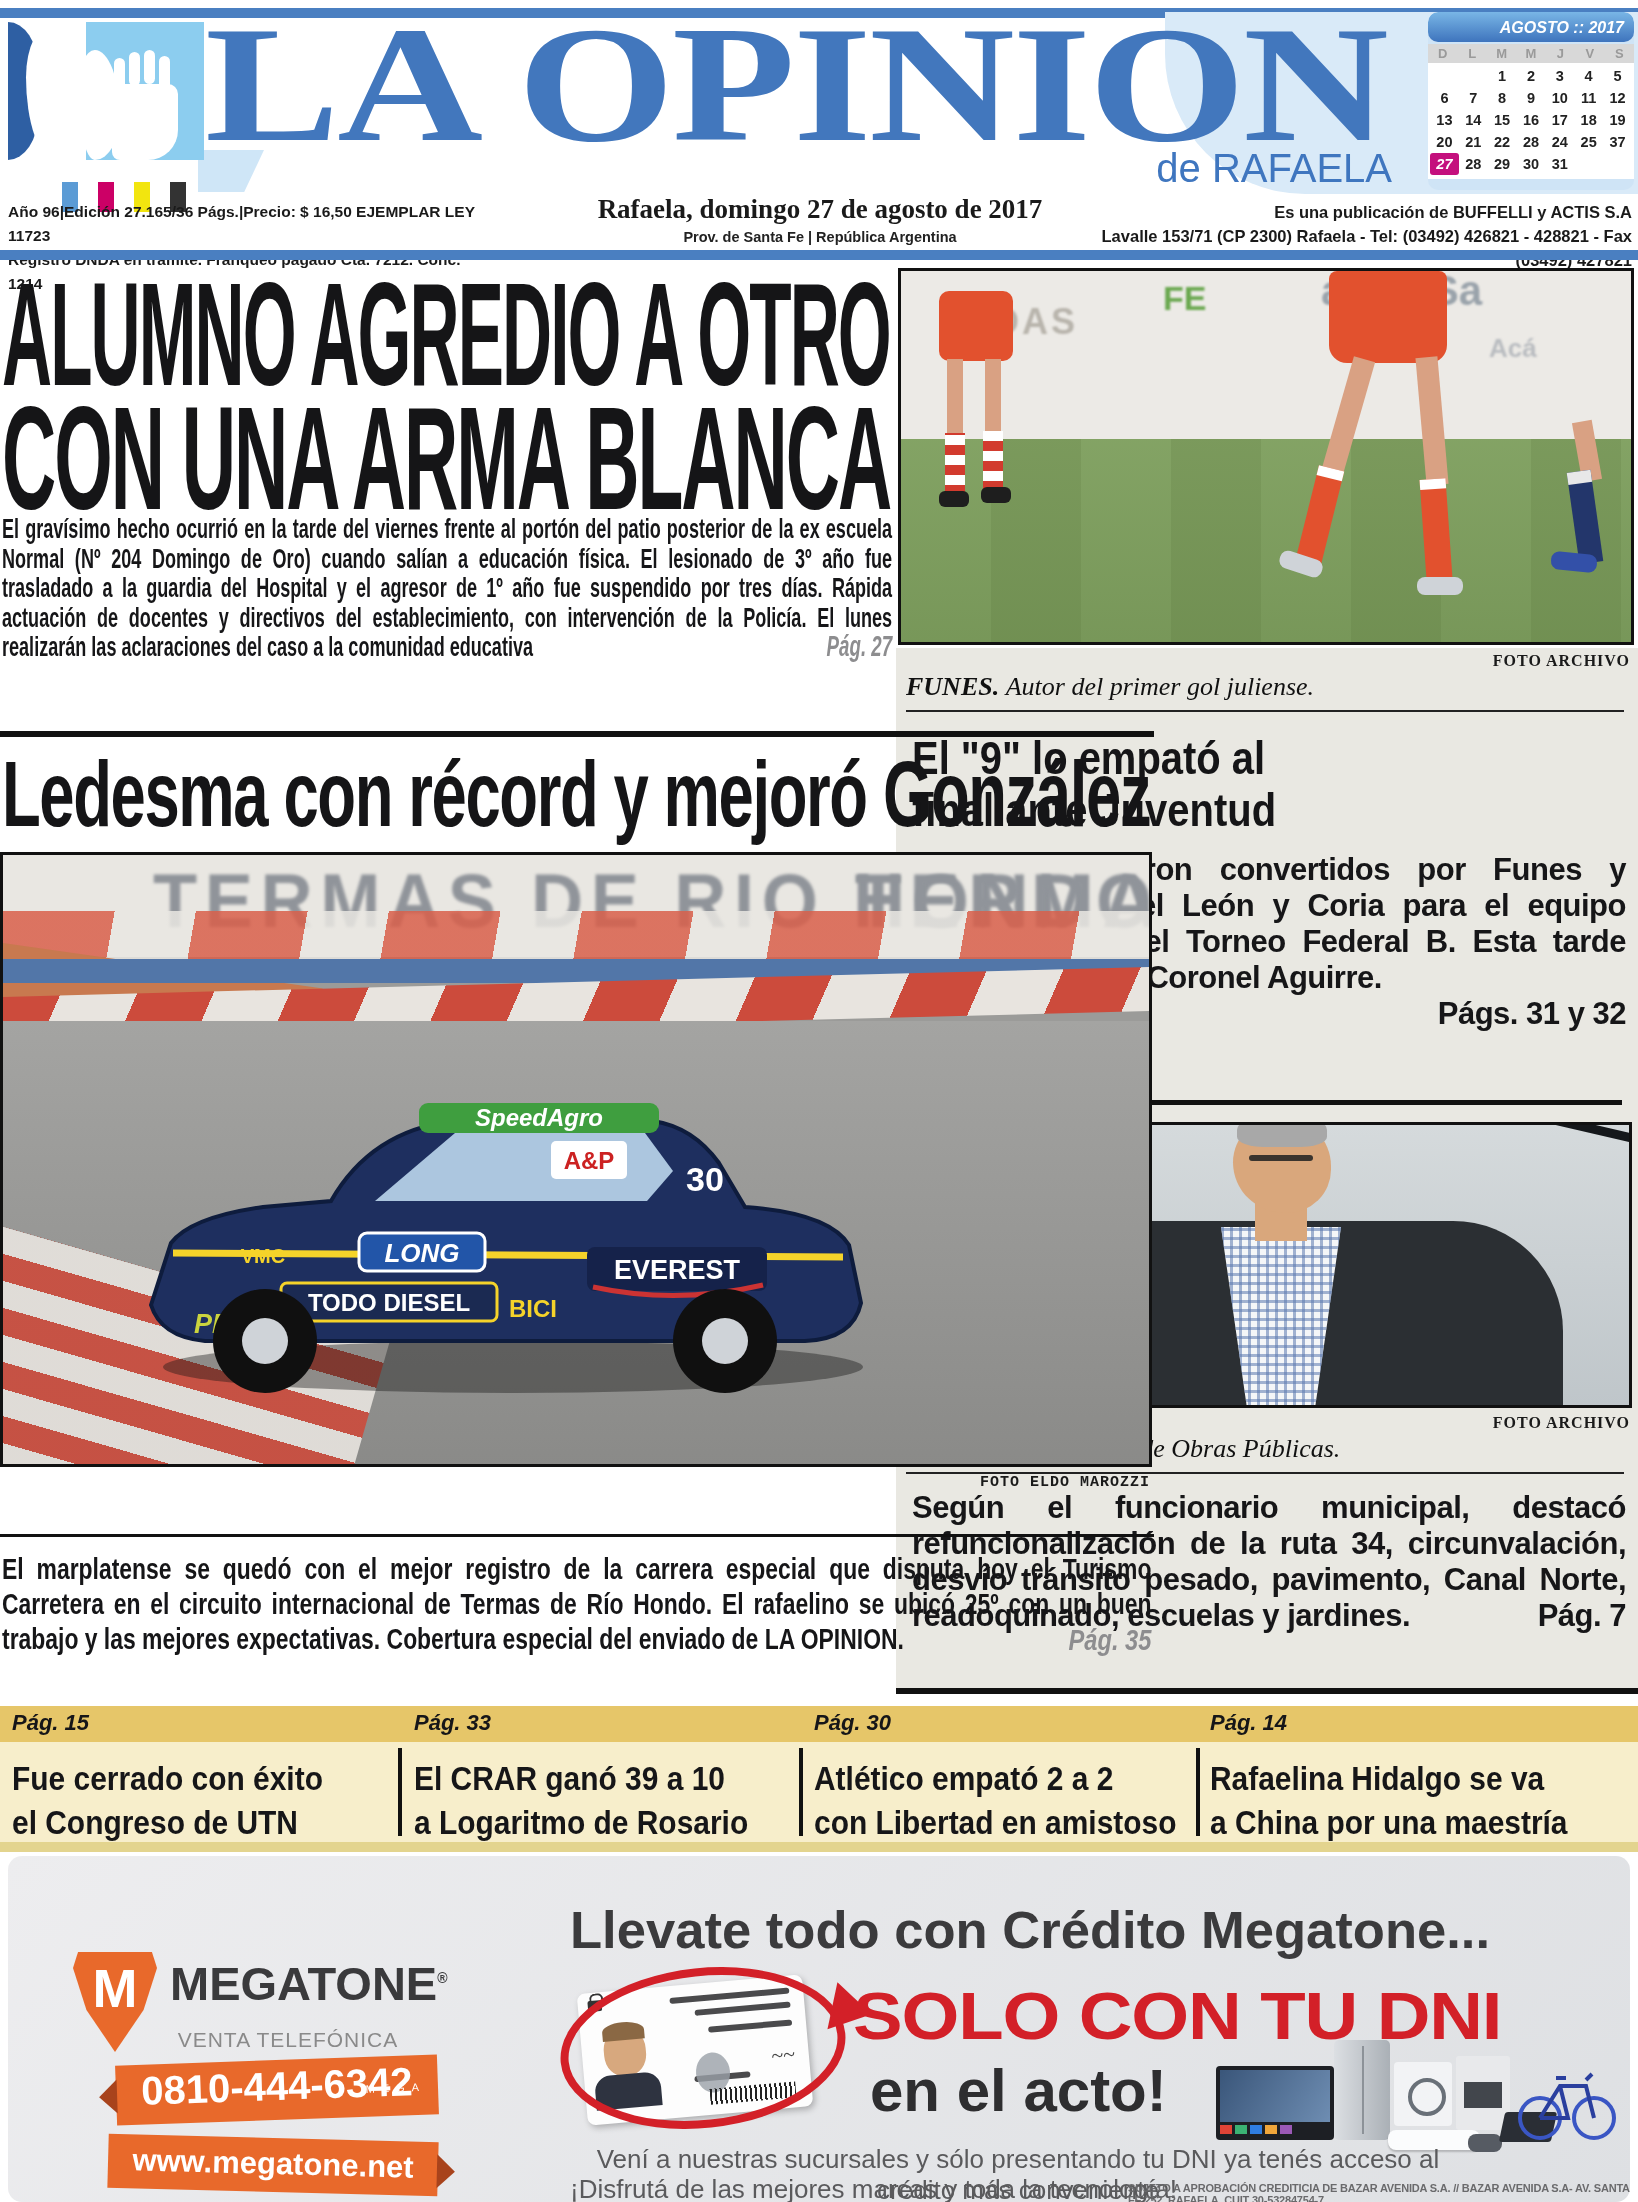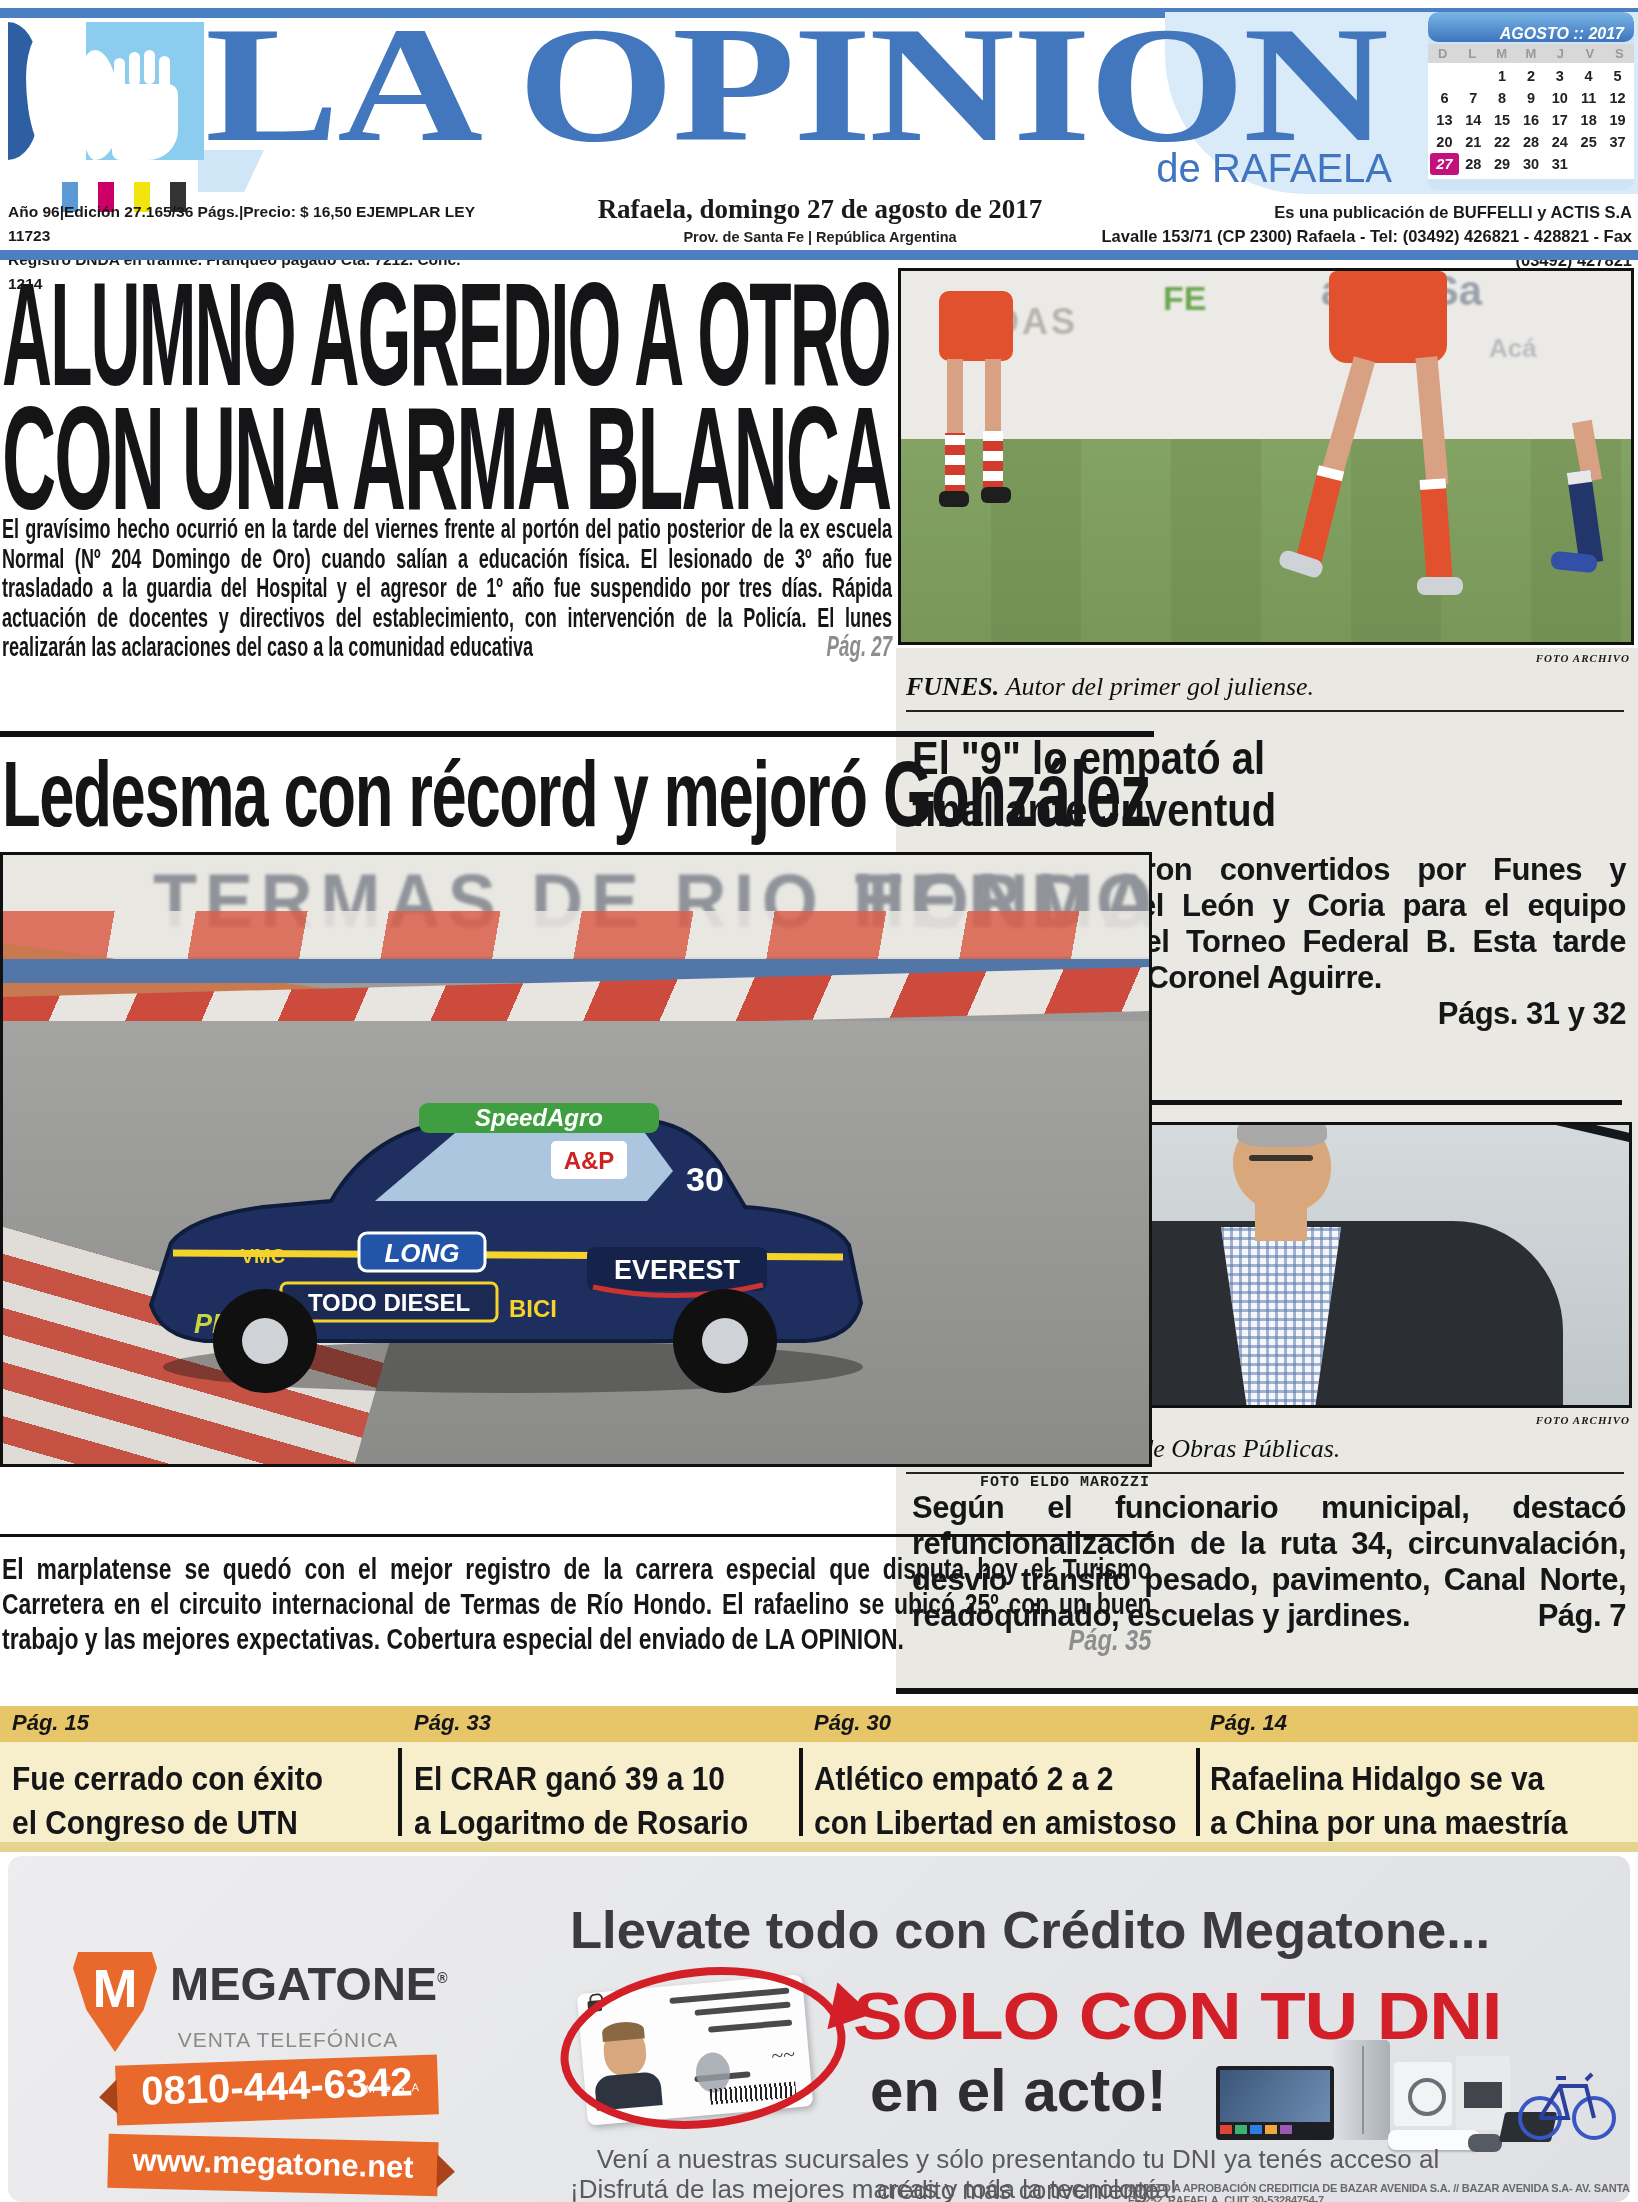--- a/index.html
+++ b/index.html
@@ -30,21 +30,21 @@
   .cmyk span { display:inline-block; width:16px; height:30px; margin-right:20px; }
   .paper-title { position:absolute; left:205px; top:2px; font-family:"Liberation Serif", serif;
                  font-weight:bold; font-size:165px; line-height:1; color:#4277bd; white-space:nowrap;
                  display:inline-block; transform-origin:0 0; letter-spacing:-2px; }
   .paper-sub { position:absolute; left:1080px; top:146px; width:312px; text-align:right;
                font-size:40px; color:#3f76bf; }
   .calendar { position:absolute; left:1428px; top:12px; width:206px; height:178px;
               background:#cfe4f6; border-radius:10px; overflow:hidden; }
   .cal-head { height:30px; background:linear-gradient(#79b6e6,#3e74bd); border-radius:10px;
               color:#fff; font-weight:bold; font-style:italic; font-size:16px;
-              text-align:right; padding:13px 10px 0 0; }
+              text-align:right; padding:7px 10px 0 0; }
   .cal-hrow { display:flex; background:#d8d8d8; margin-top:2px; }
   .cal-hrow span { flex:1; text-align:center; font-size:13px; font-weight:bold; color:#9a9a9a; padding:2px 0; }
   .cal-grid { display:flex; flex-wrap:wrap; background:#fff; padding:2px 2px 4px 2px; }
   .cal-grid span { width:14.28%; text-align:center; font-size:14.5px; font-weight:bold;
                    color:#222; line-height:22px; }
   .cal-grid span.cal-today { background:#c4107d; color:#fff; border-radius:3px; font-style:italic; }
   .info-left { position:absolute; left:8px; top:200px; width:480px; font-size:15.5px;
                font-weight:bold; line-height:24px; }
   .info-center { position:absolute; left:500px; top:194px; width:640px; text-align:center; }
   .date-main { font-family:"Liberation Serif", serif; font-weight:bold; font-size:27px; }
@@ -124,21 +124,21 @@
   .car-road { position:absolute; left:0; top:166px; width:100%; height:449px;
               background:linear-gradient(#a4a4a2,#8a8a88); }
   .car-curb2 { position:absolute; left:-60px; top:420px; width:420px; height:260px; transform:rotate(16deg);
                background:repeating-linear-gradient(0deg,#cc4b3c 0 26px,#e8e4df 26px 52px); opacity:.9; }
   .car-svg { position:absolute; left:110px; top:140px; width:800px; height:430px; }
 
   
   .rpanel { position:absolute; left:896px; top:648px; width:742px; height:1046px;
             background:#e9e8e2; border-bottom:6px solid #111; }
   .rp-credit { position:absolute; right:8px; font-family:"Liberation Serif", serif;
-               font-weight:bold; font-size:11px; letter-spacing:1px;font-style:italic; }
+               font-weight:bold; font-size:16px; letter-spacing:1px; }
   .rp-cap { position:absolute; left:10px; width:720px; }
   .rp-cap .caption { font-size:26px; }
   .rp-rule-thin { position:absolute; left:10px; width:718px; height:2px; background:#222; }
   .rp-rule-thick { position:absolute; left:12px; width:714px; height:5px; background:#111; }
   .rp-head { position:absolute; left:16px; font-weight:bold; font-size:47px; line-height:52px;
              color:#151517; }
   .rp-head .fitline { transform:scaleX(0.85); }
   .rp-body { position:absolute; left:16px; width:714px; font-weight:bold; font-size:31px;
              line-height:36px; text-align:justify; color:#161618; letter-spacing:-0.5px; }
 

